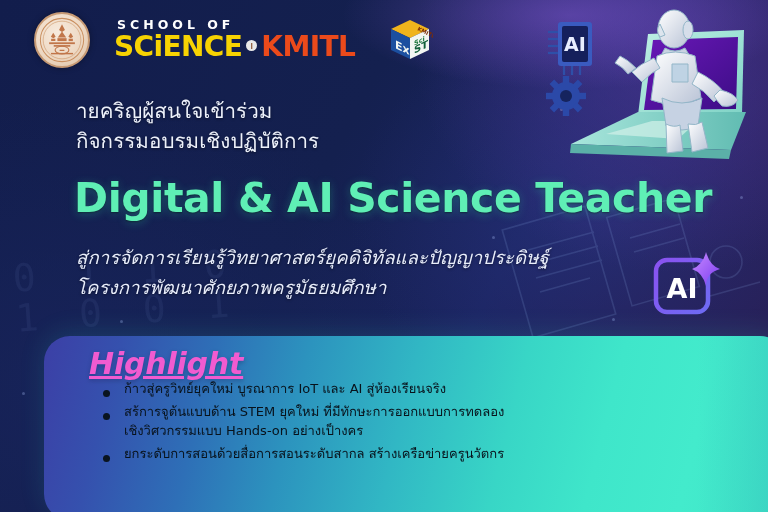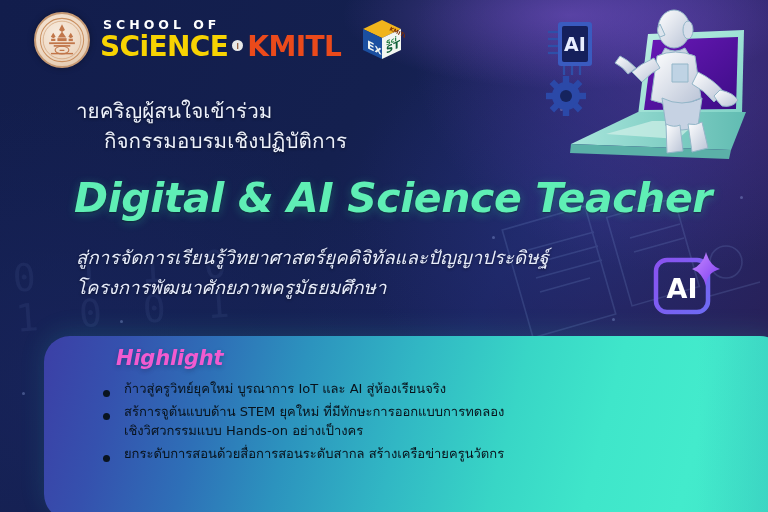--- a/index.html
+++ b/index.html
@@ -38,21 +38,21 @@
     position:absolute; left:340px; top:-60px; width:460px; height:150px;
     background:radial-gradient(ellipse at center, rgba(124,86,205,.55), rgba(124,86,205,0) 70%);
     pointer-events:none;
   }
   .bg-doc{
     position:absolute; right:-10px; top:200px; width:280px; height:150px;
     opacity:.14; pointer-events:none;
   }
 
   
-  .logo-row{ position:absolute; left:34px; top:12px; display:flex; align-items:center; gap:12px; }
+  .logo-row{ position:absolute; left:34px; top:12px; display:flex; align-items:center; gap:26px; }
 
   .seal{
     width:56px; height:56px; border-radius:50%;
     background:radial-gradient(circle at 42% 36%, #f7eadd 0%, #eed9c4 55%, #d9bda0 100%);
     border:2px solid #c79a74;
     position:relative; flex:0 0 auto;
     box-shadow:0 0 6px rgba(0,0,0,.35);
   }
   .seal svg{ position:absolute; inset:3px; }
 
@@ -81,25 +81,25 @@
   
   .art{ position:absolute; right:-6px; top:-6px; width:272px; height:186px; }
 
   
   .invite{
     position:absolute; left:76px; top:96px;
     color:#eef2fb; font-size:20.5px; line-height:1.52;
     font-weight:400; letter-spacing:.1px;
     text-shadow:0 1px 3px rgba(0,0,0,.45);
   }
-  .invite div+div{ margin-top:-1px;margin-left:28px; }
+  .invite div+div{ margin-top:-1px; }
 
   .title{
     position:absolute; left:74px; top:174px;
-    font-size:41px; font-weight:800; font-style:italic;
+    font-size:41px; font-weight:800; 
     letter-spacing:-.4px; white-space:nowrap;
     color:#5FEFB5;
     text-shadow:0 2px 10px rgba(50,220,170,.30), 0 1px 2px rgba(0,0,0,.5);
   }
 
   .subtitle{
     position:absolute; left:76px; top:243px;
     color:#e9eefb; font-size:18.5px; line-height:1.6;
     font-style:italic; letter-spacing:.1px;
     text-shadow:0 1px 3px rgba(0,0,0,.45);
@@ -118,24 +118,25 @@
         #3FE6CA 74%, #43EBCC 86%, #40E4C8 100%);
     box-shadow:0 -4px 26px rgba(60,220,200,.14);
     overflow:hidden;
   }
   .panel::after{
     content:""; position:absolute; right:0; top:0; width:90px; height:100%;
     background:linear-gradient(90deg, rgba(60,230,205,0), rgba(30,120,160,.18));
   }
 
   .panel-title{
-    position:absolute; left:72px; top:10px;
-    font-size:21px; font-weight:700; font-style:italic;
+    position:absolute; left:45px; top:10px;
+    font-size:30px; font-weight:700; font-style:italic;
     color:#F15BD0; letter-spacing:-.2px;
     text-shadow:0 2px 4px rgba(25,40,90,.38);
+    text-decoration:underline;
   }
 
   .bullets{
     position:absolute; left:54px; top:44px; right:56px;
     color:#08121b; font-size:13px; line-height:1.42;
   }
   .bullets ul{ list-style:none; }
   .bullets li{ position:relative; padding-left:26px; margin-bottom:5px; }
   .bullets li .dot{
     position:absolute; left:5px; top:10px; width:7px; height:7px;

